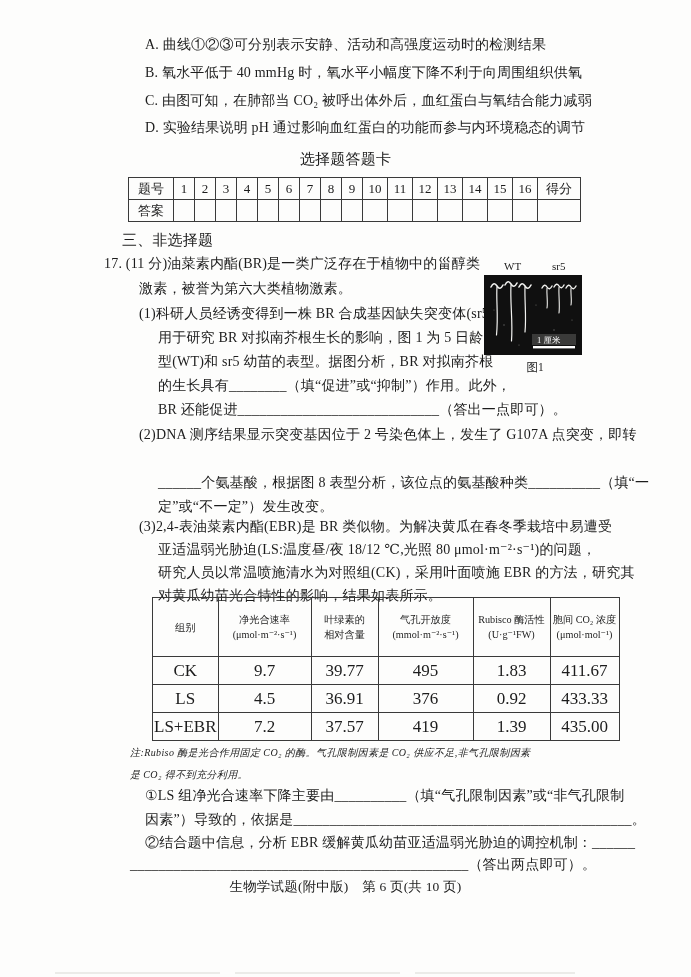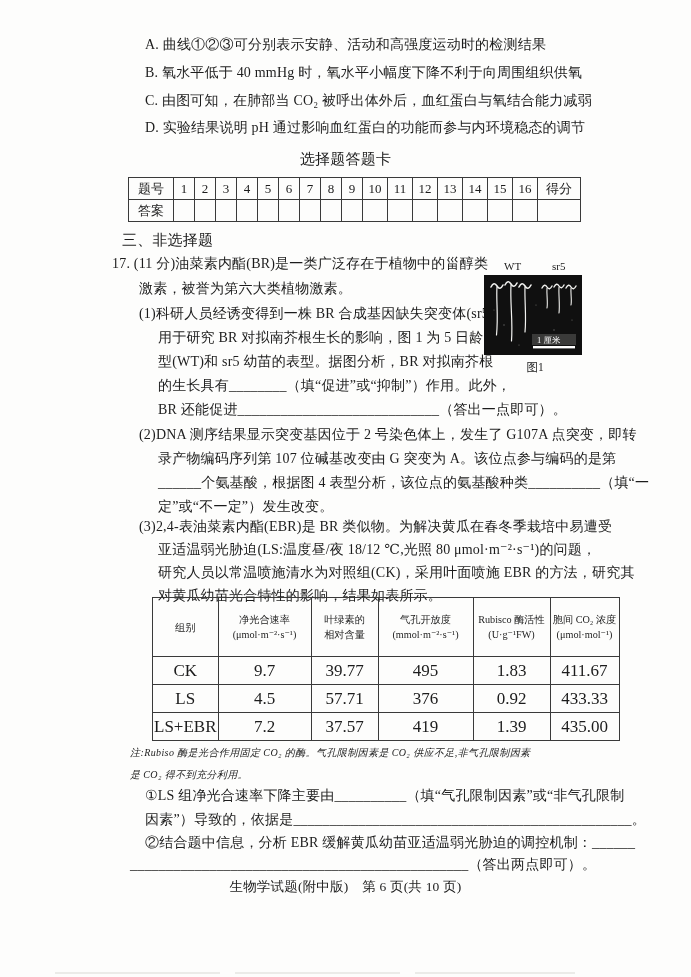--- a/index.html
+++ b/index.html
@@ -85,21 +85,21 @@
       <td></td>
       <td></td>
       <td></td>
       <td></td>
     </tr>
   </tbody>
     </table>
 
   <div class="ln bold" style="left:122px;top:231px;font-size:15px;">三、非选择题</div>
 
-  <div class="ln" style="left:112px;top:255px;text-align:right;">
+  <div class="ln" style="left:104px;top:255px;text-align:right;">
     <span>17.</span>
     <span>(11 分)油菜素内酯(BR)是一类广泛存在于植物中的甾醇类</span>
   </div>
   <div class="ln" style="left:139px;top:280px;">激素，被誉为第六大类植物激素。</div>
 
   <div class="ln" style="left:139px;top:305px;">(1)科研人员经诱变得到一株 BR 合成基因缺失突变体(sr5)</div>
   <div class="ln" style="left:158px;top:329px;">用于研究 BR 对拟南芥根生长的影响，图 1 为 5 日龄野生</div>
   <div class="ln" style="left:158px;top:353px;">型(WT)和 sr5 幼苗的表型。据图分析，BR 对拟南芥根</div>
   <div class="ln" style="left:158px;top:377px;">的生长具有________（填“促进”或“抑制”）作用。此外，</div>
   <div class="ln" style="left:158px;top:401px;text-align:center;">BR 还能促进____________________________（答出一点即可）。</div>
@@ -136,22 +136,21 @@
           <circle cx="10" cy="35" r="0.5"></circle>
       </g>
       <rect x="48" y="59" width="44" height="11" fill="#8a8a86" opacity="0.35"></rect>
       <text x="53" y="68" font-size="8.5" fill="#ffffff" font-family="Liberation Serif, serif">1 厘米</text>
       <rect x="49" y="71" width="42" height="2.4" fill="#ffffff"></rect>
     </svg>
     <div class="fig-caption">图1</div>
   </div>
 
   <div class="ln" style="left:139px;top:426px;">(2)DNA 测序结果显示突变基因位于 2 号染色体上，发生了 G107A 点突变，即转</div>
-  <div class="ln" style="left:158px;top:450px;">录产物编码序列第 107 位碱基改变由 G 突变为 A。该位点参与编码的是第</div>
-  <div class="ln" style="left:158px;top:474px;">______个氨基酸，根据图 4 表型分析，该位点的氨基酸种类__________（填“一</div>
+  <div class="ln" style="left:158px;top:474px;">______个氨基酸，根据图 8 表型分析，该位点的氨基酸种类__________（填“一</div>
   <div class="ln" style="left:158px;top:498px;">定”或“不一定”）发生改变。</div>
 
   <div class="ln" style="left:139px;top:518px;">(3)2,4-表油菜素内酯(EBR)是 BR 类似物。为解决黄瓜在春冬季栽培中易遭受</div>
   <div class="ln" style="left:158px;top:541px;">亚适温弱光胁迫(LS:温度昼/夜 18/12 ℃,光照 80 μmol·m⁻²·s⁻¹)的问题，</div>
   <div class="ln" style="left:158px;top:564px;">研究人员以常温喷施清水为对照组(CK)，采用叶面喷施 EBR 的方法，研究其</div>
   <div class="ln" style="left:158px;top:587px;">对黄瓜幼苗光合特性的影响，结果如表所示。</div>
 
   <table class="data-table">
     <tbody>
         <tr>
@@ -183,21 +182,21 @@
       <td class="dt">CK</td>
       <td class="dt">9.7</td>
       <td class="dt">39.77</td>
       <td class="dt">495</td>
       <td class="dt">1.83</td>
       <td class="dt">411.67</td>
     </tr>
     <tr>
       <td class="dt">LS</td>
       <td class="dt">4.5</td>
-      <td class="dt">57.71</td>
+      <td class="dt">36.91</td>
       <td class="dt">376</td>
       <td class="dt">0.92</td>
       <td class="dt">433.33</td>
     </tr>
     <tr>
       <td class="dt">LS+EBR</td>
       <td class="dt">7.2</td>
       <td class="dt">37.57</td>
       <td class="dt">419</td>
       <td class="dt">1.39</td>

